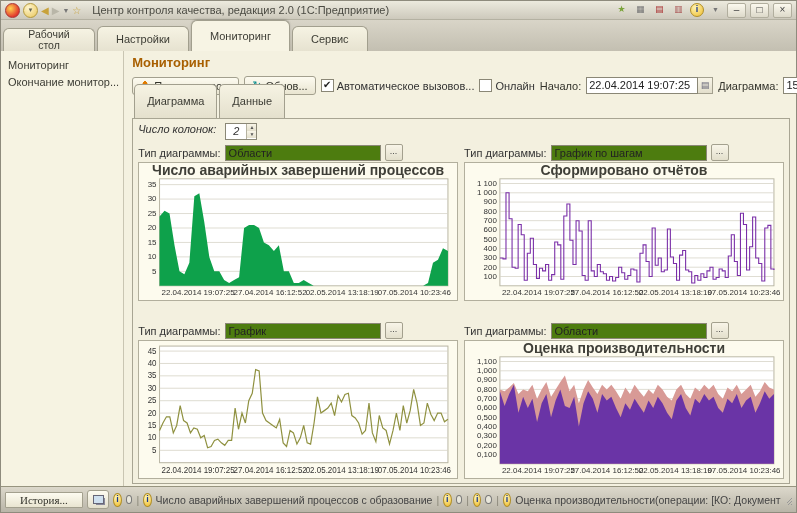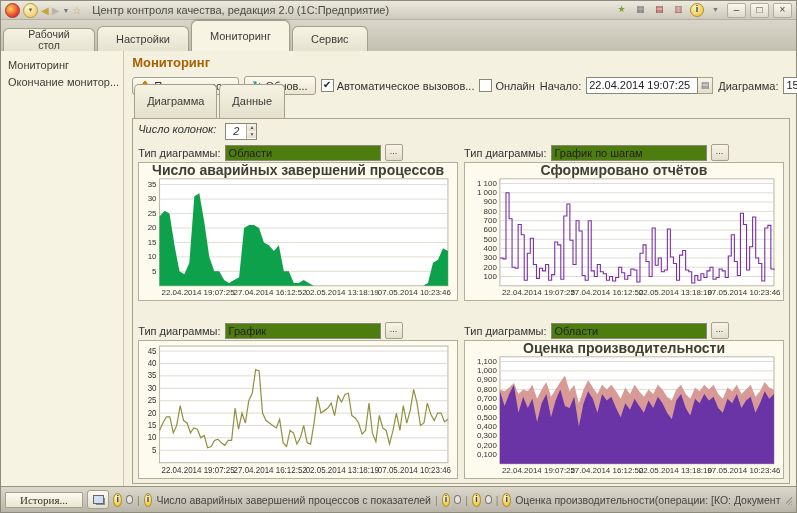--- a/index.html
+++ b/index.html
@@ -325,21 +325,21 @@
   <div class="statusbar">
     <span class="hist-btn">История...</span>
     <span class="winico-btn">
         <span class="winico"></span>
       </span>
     <span class="sb-right">
       <span class="info-circle">i</span>
       <span class="lens"></span>
       <span class="sb-sep">|</span>
       <span class="info-circle">i</span>
-      <span>Число аварийных завершений процессов с показателей</span>
+      <span>Число аварийных завершений процессов с образование</span>
       <span class="sb-sep">|</span>
       <span class="info-circle">i</span>
       <span class="lens"></span>
       <span class="sb-sep">|</span>
       <span class="info-circle">i</span>
       <span class="lens"></span>
       <span class="sb-sep">|</span>
       <span class="info-circle">i</span>
       <span>Оценка производительности(операции: [КО: Документ</span>
       <span class="grip"></span>

